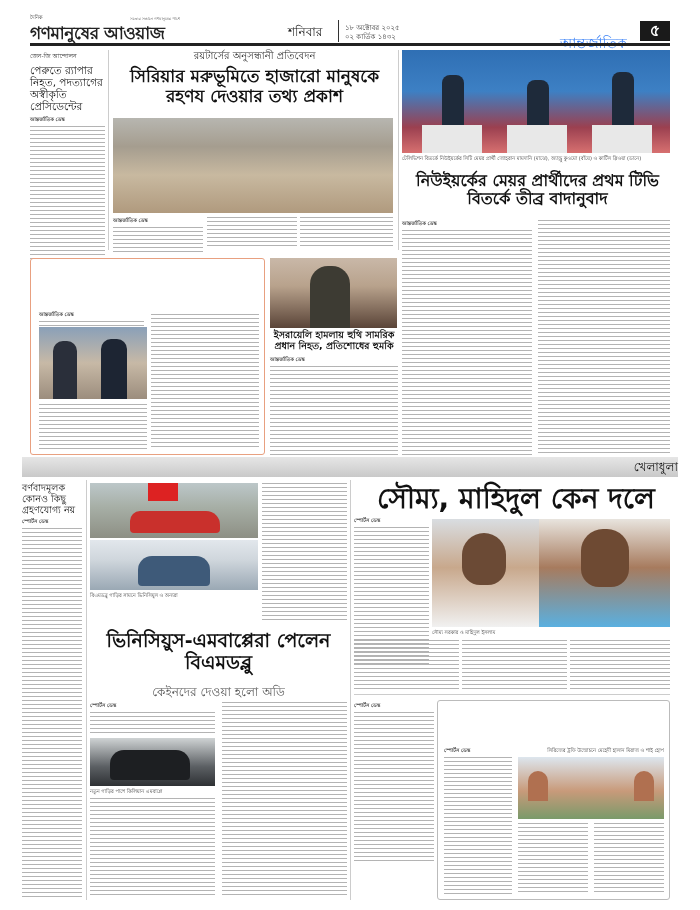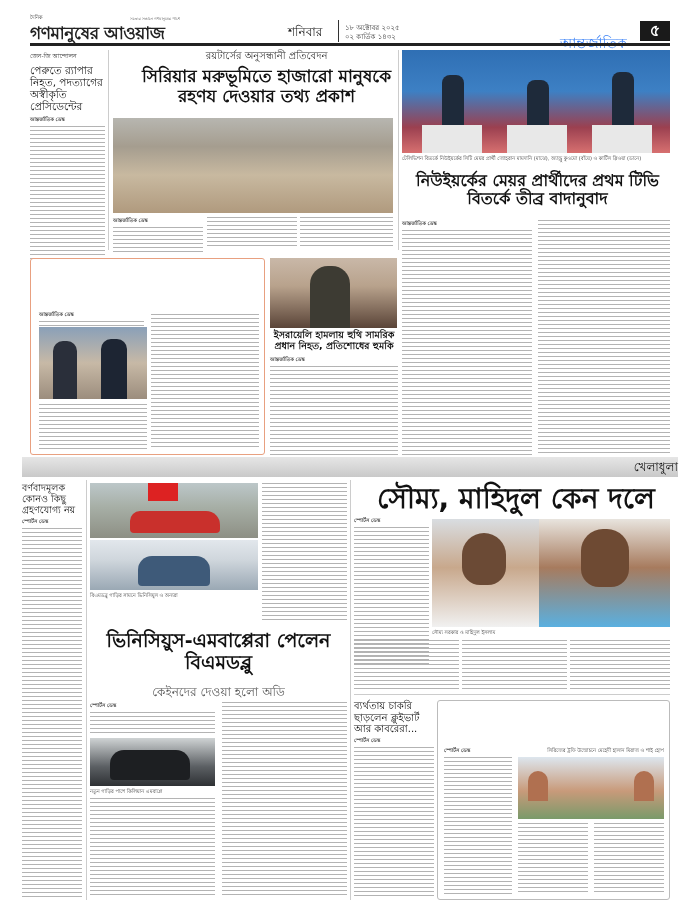--- a/index.html
+++ b/index.html
@@ -41,21 +41,21 @@
 <div class="abs rule-top"></div>
 
 <div class="abs" style="left:30px;top:51px;width:75px;">
   <div style="font-size:6px;color:#444;">জেন-জি আন্দোলন</div>
   <div class="headline" style="font-size:10.5px;margin-top:2px;">পেরুতে র‍্যাপার নিহত, পদত্যাগের অস্বীকৃতি প্রেসিডেন্টের</div>
   <div class="kicker" style="margin-top:4px;">আন্তর্জাতিক ডেস্ক</div>
   <div class="text-lines" style="height:135px;margin-top:2px;"></div>
 </div>
 <div class="abs vline" style="left:108px;top:50px;height:200px;"></div>
 
-<div class="abs" style="left:124px;top:48px;width:285px;">
+<div class="abs" style="left:112px;top:48px;width:285px;">
   <div style="text-align:center;font-size:10px;color:#333;">রয়টার্সের অনুসন্ধানী প্রতিবেদন</div>
   <div class="headline" style="text-align:center;font-size:17px;margin-top:2px;font-weight:bold;">সিরিয়ার মরুভূমিতে হাজারো মানুষকে রহণয দেওয়ার তথ্য প্রকাশ</div>
 </div>
 <div class="abs photo" style="left:113px;top:118px;width:280px;height:95px;background:linear-gradient(180deg,#b7b6b0 0%,#a59d8f 30%,#c8b9a0 60%,#b09a7e 100%);"></div>
 <div class="abs" style="left:113px;top:217px;width:90px;">
   <div class="kicker">আন্তর্জাতিক ডেস্ক</div>
   <div class="text-lines" style="height:26px;margin-top:2px;"></div>
 </div>
 <div class="abs text-lines" style="left:207px;top:217px;width:90px;height:32px;"></div>
 <div class="abs text-lines" style="left:300px;top:217px;width:93px;height:32px;"></div>
@@ -146,21 +146,20 @@
 <div class="abs photo" style="left:539px;top:519px;width:131px;height:108px;background:linear-gradient(180deg,#e8e4de 0%,#a77b5e 45%,#5ab0e0 100%);">
   <div style="position:absolute;left:42px;top:10px;width:48px;height:58px;background:#6e4a33;border-radius:22px 22px 18px 18px;"></div>
 </div>
 <div class="abs caption" style="left:432px;top:629px;width:238px;">সৌম্য সরকার ও মাহিদুল ইসলাম</div>
 <div class="abs text-lines" style="left:354px;top:640px;width:105px;height:50px;"></div>
 <div class="abs text-lines" style="left:462px;top:640px;width:105px;height:50px;"></div>
 <div class="abs text-lines" style="left:570px;top:640px;width:100px;height:50px;"></div>
 <div class="abs hline" style="left:354px;top:694px;width:316px;"></div>
 
 <div class="abs" style="left:354px;top:700px;width:80px;">
-  <div class="headline" style="font-size:10px;">ব্যর্থতায় চাকরি ছাড়লেন ক্লুইভার্ট আর কাবরেরা...</div>
   <div class="kicker" style="margin-top:2px;">স্পোর্টস ডেস্ক</div>
   <div class="text-lines" style="height:150px;margin-top:2px;"></div>
 </div>
 
 <div class="abs boxed-grey" style="left:437px;top:700px;width:233px;height:200px;">
   <div style="position:absolute;left:6px;top:46px;width:68px;">
     <div class="kicker">স্পোর্টস ডেস্ক</div>
     <div class="text-lines" style="height:140px;margin-top:2px;"></div>
   </div>
   <div class="caption" style="position:absolute;left:80px;top:46px;width:146px;text-align:right;">সিরিজের ট্রফি উন্মোচনে মেহেদী হাসান মিরাজ ও শাই হোপ</div>

